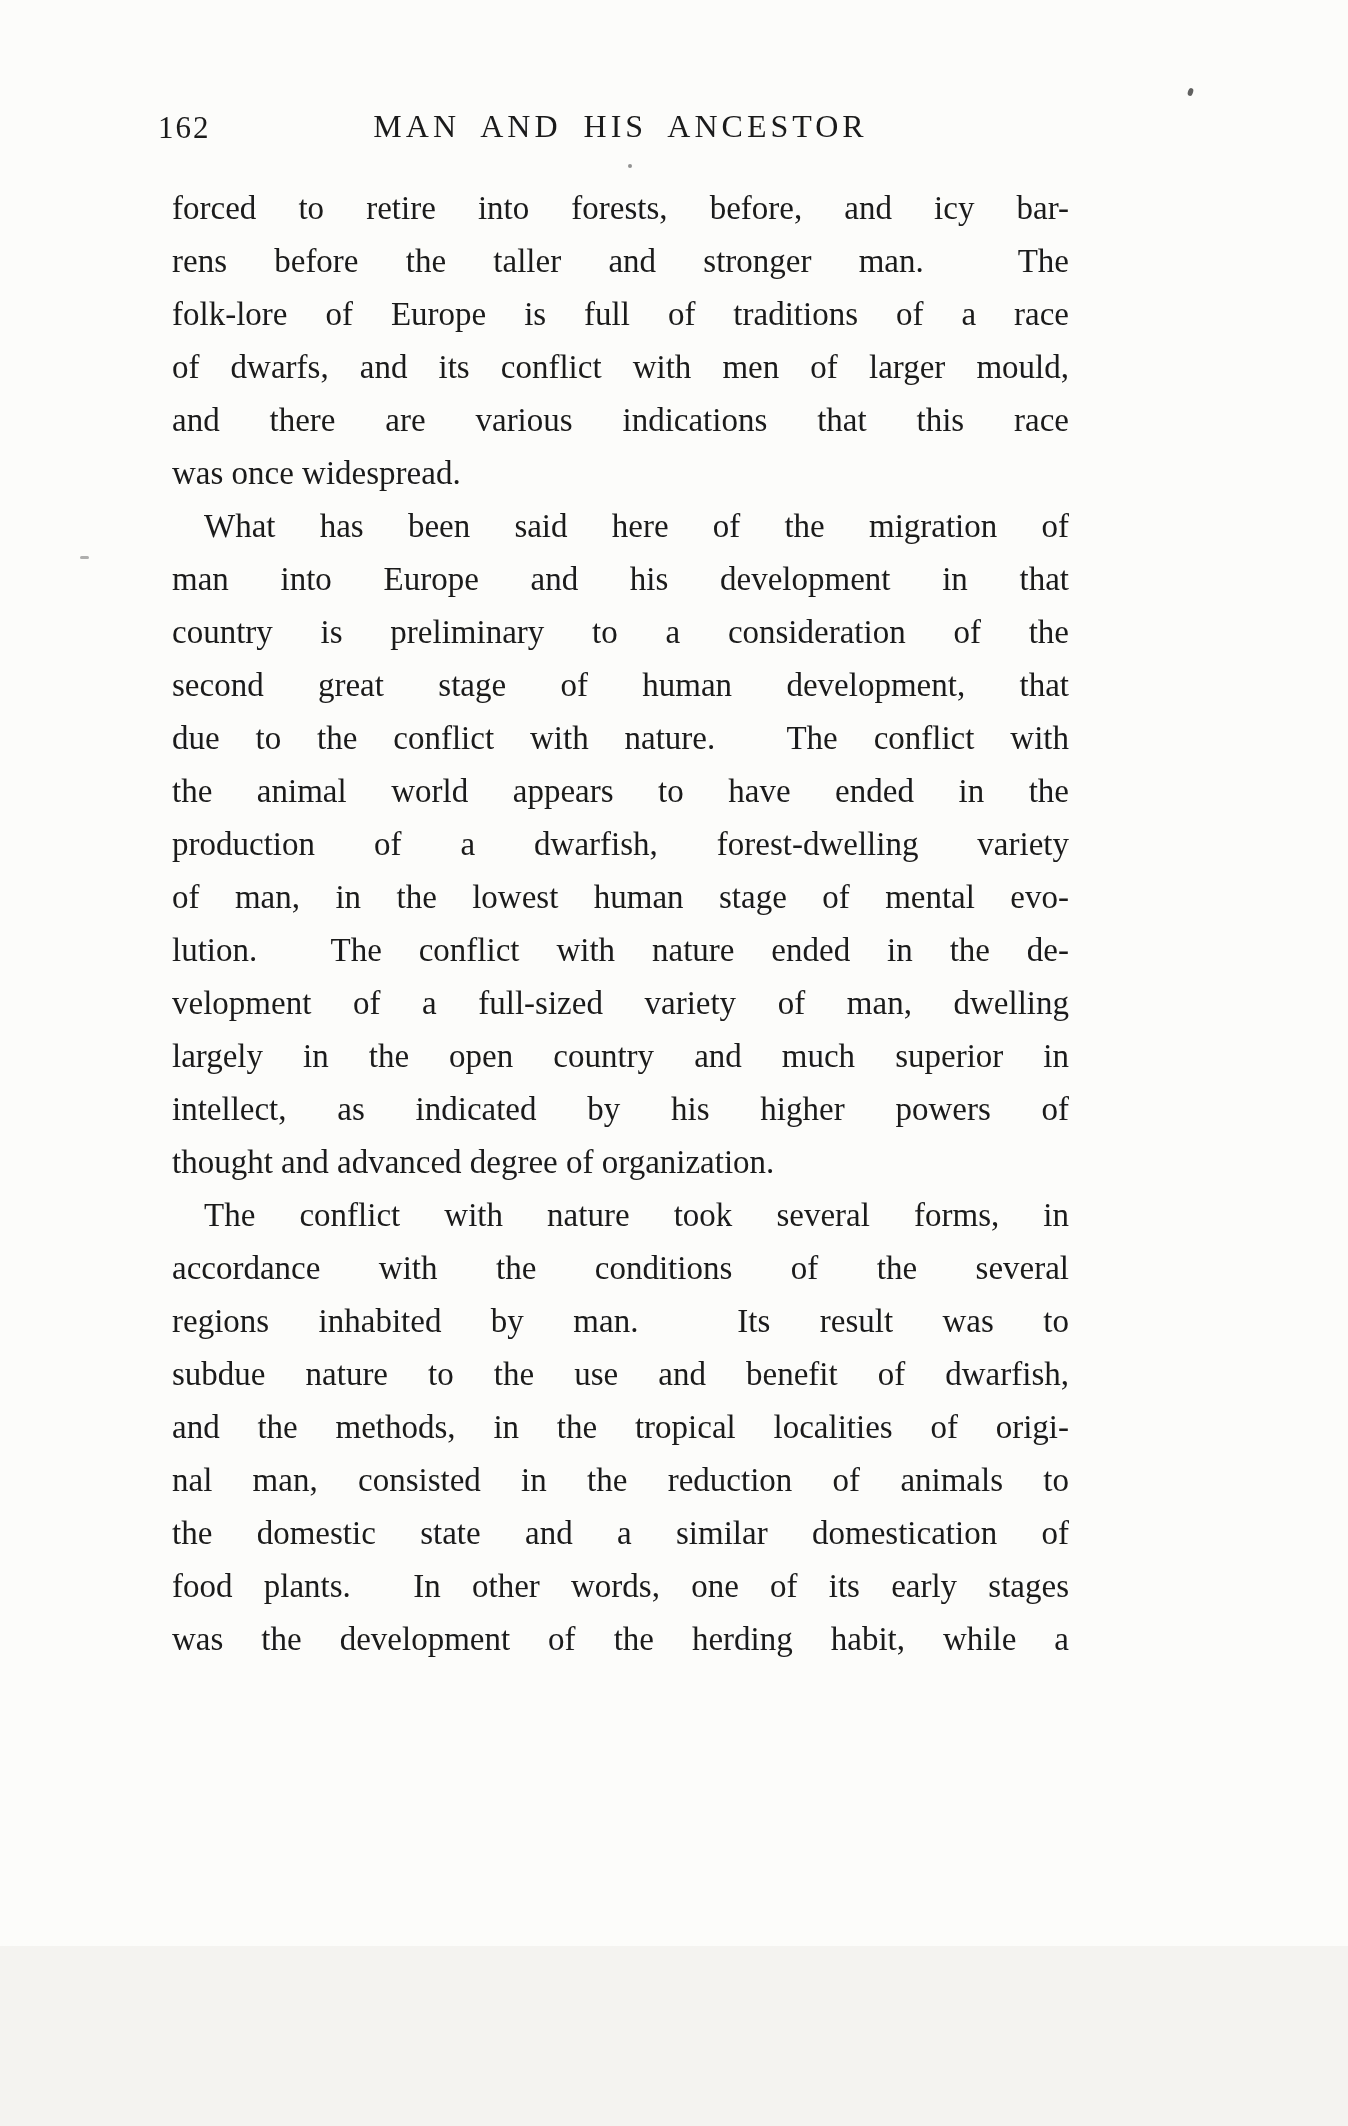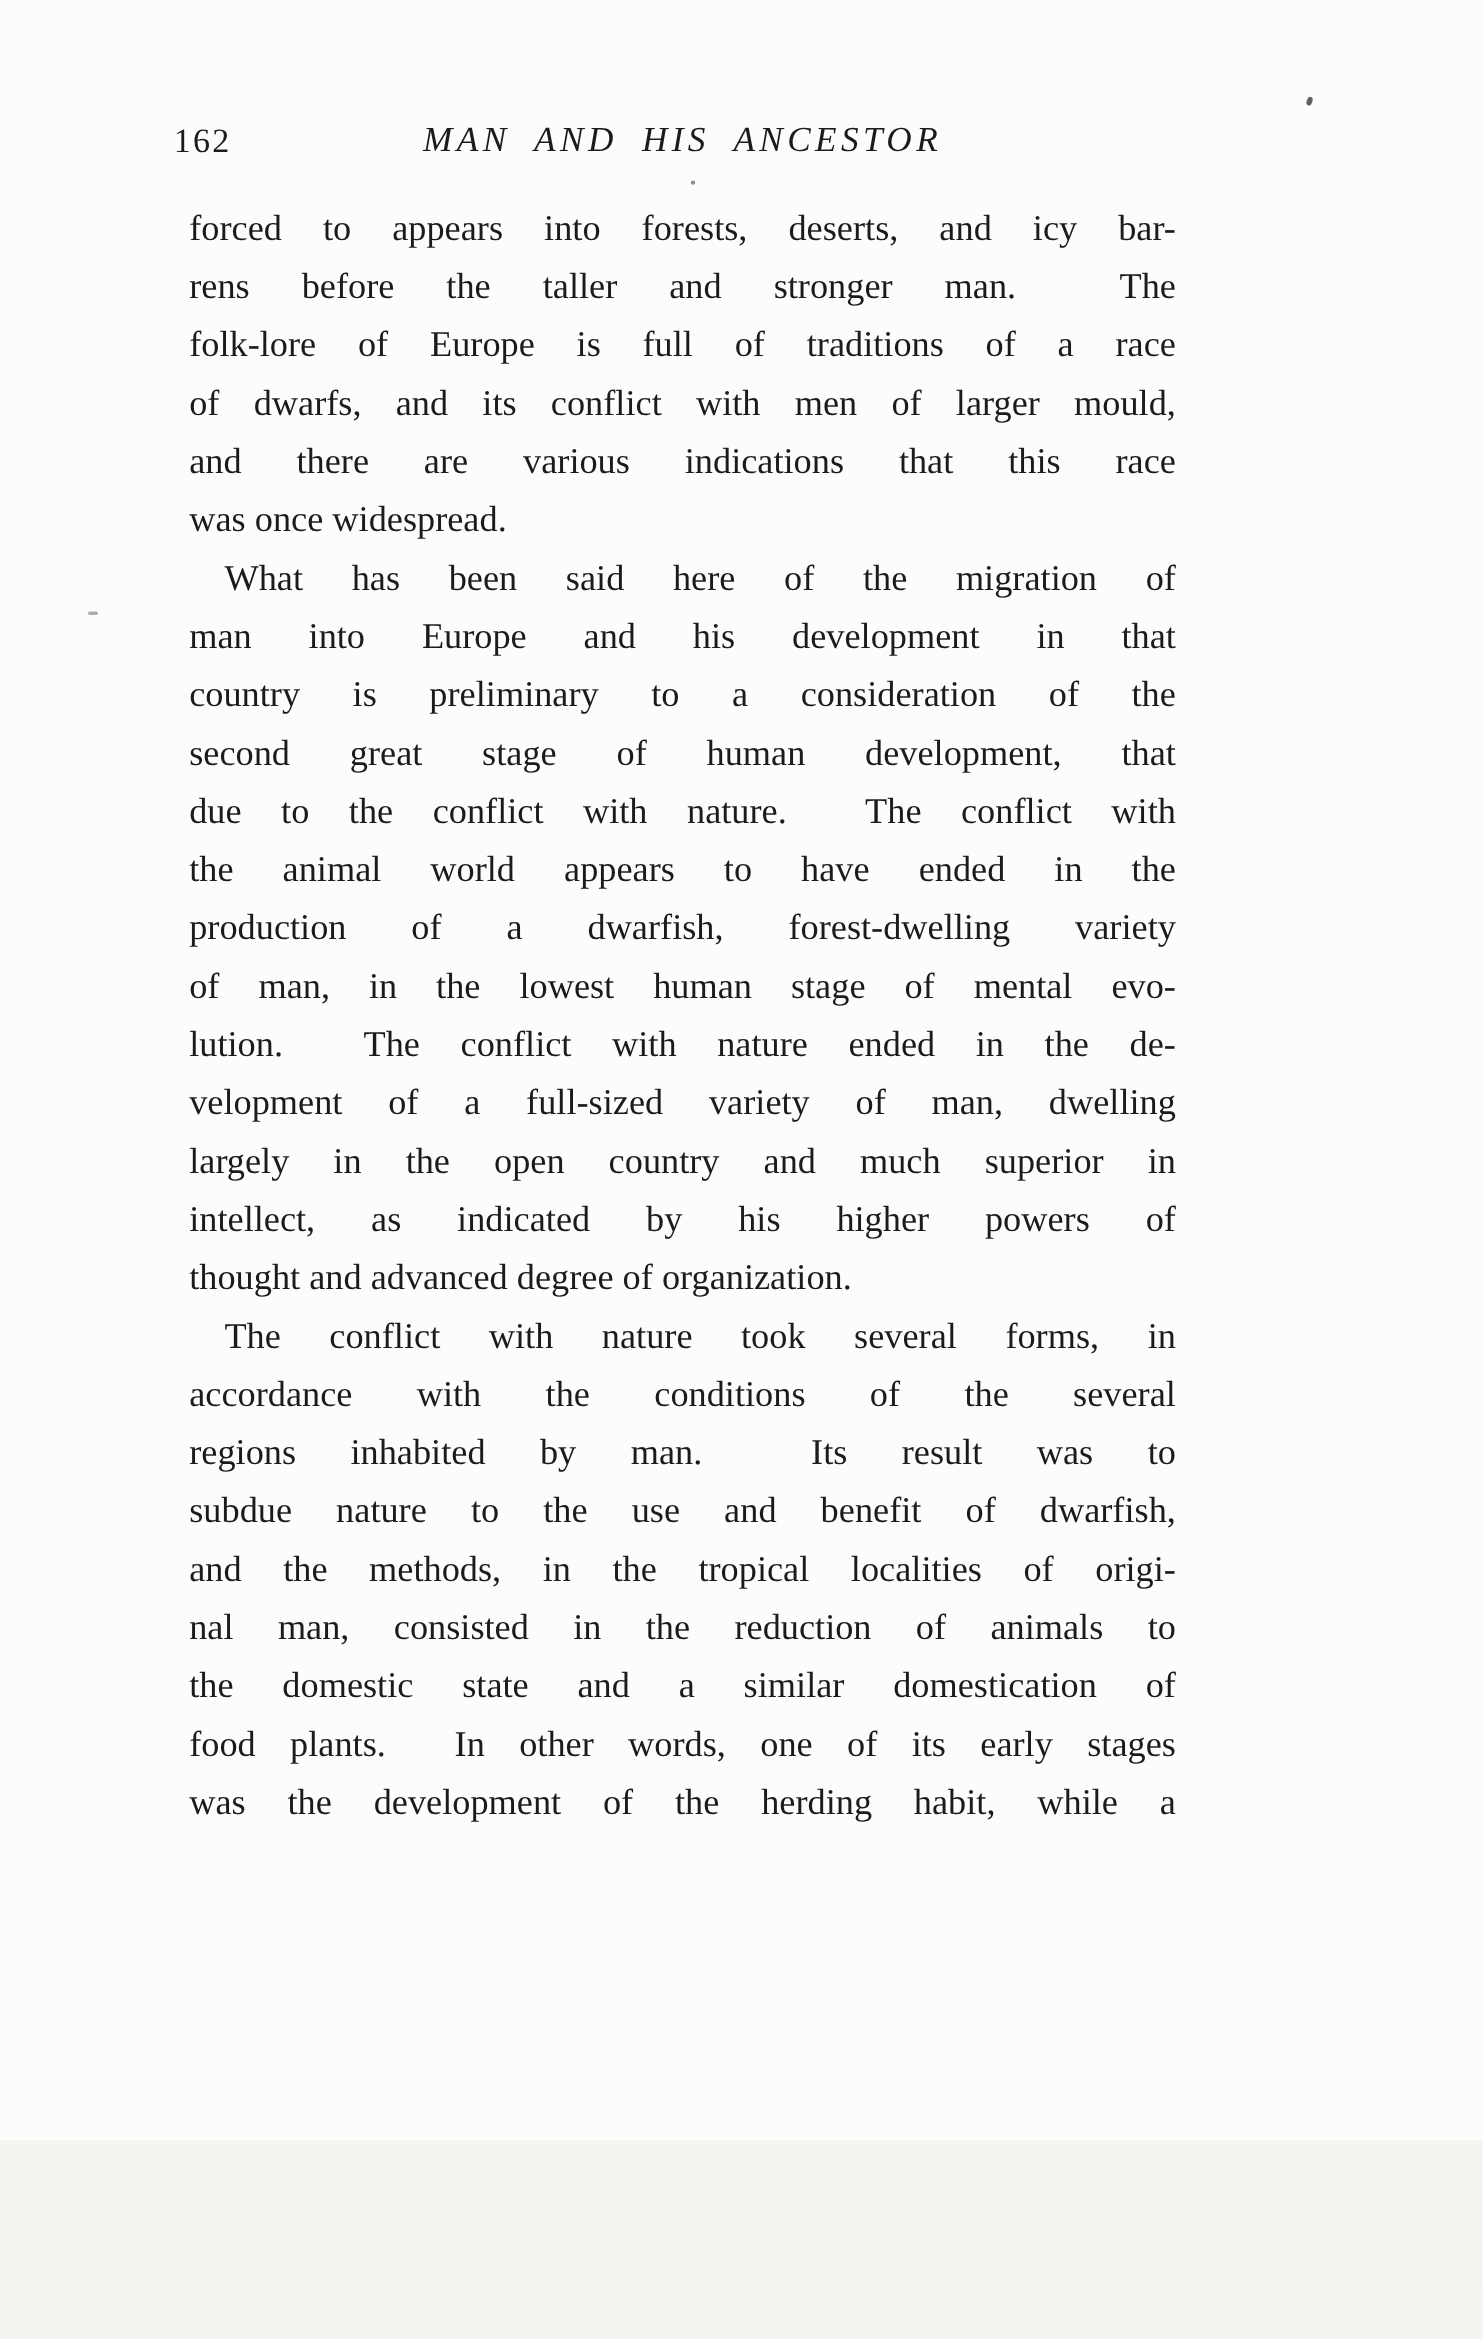--- a/index.html
+++ b/index.html
@@ -34,21 +34,20 @@
     top: 4px;
     font-size: 31px;
     letter-spacing: 2px;
   }
   .running-title {
     position: absolute;
     left: 0;
     right: 0;
     top: 2px;
     text-align: center;
-    font-style: italic;
     font-size: 32px;
     letter-spacing: 4px;
     word-spacing: 10px;
     white-space: nowrap;
   }
   .body-text {
     position: absolute;
     top: 182px;
     left: 172px;
     width: 897px;
@@ -80,21 +79,21 @@
   <div class="speck s1"></div>
   <div class="speck s2"></div>
   <div class="speck s3"></div>
 
   <header class="running-head">
     <span class="page-number">162</span>
     <span class="running-title">MAN AND HIS ANCESTOR</span>
   </header>
 
   <main class="body-text">
-      <div class="line">forced to appears into forests, deserts, and icy bar-</div>
+      <div class="line">forced to retire into forests, before, and icy bar-</div>
       <div class="line">rens before the taller and stronger man.&nbsp; The</div>
       <div class="line">folk-lore of Europe is full of traditions of a race</div>
       <div class="line">of dwarfs, and its conflict with men of larger mould,</div>
       <div class="line">and there are various indications that this race</div>
       <div class="line no-just">was once widespread.</div>
       <div class="line indent">What has been said here of the migration of</div>
       <div class="line">man into Europe and his development in that</div>
       <div class="line">country is preliminary to a consideration of the</div>
       <div class="line">second great stage of human development, that</div>
       <div class="line">due to the conflict with nature.&nbsp; The conflict with</div>

